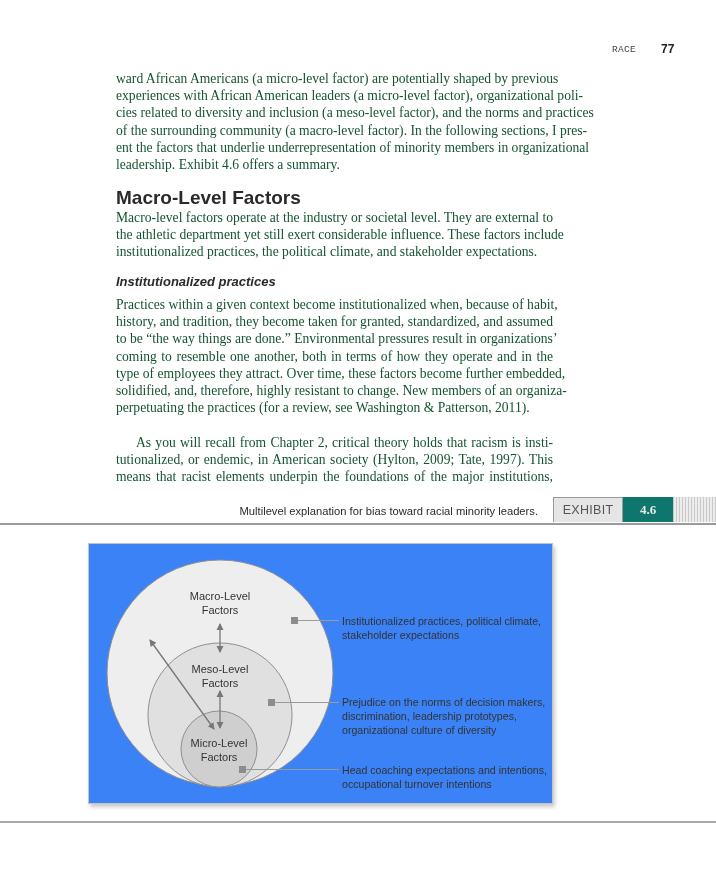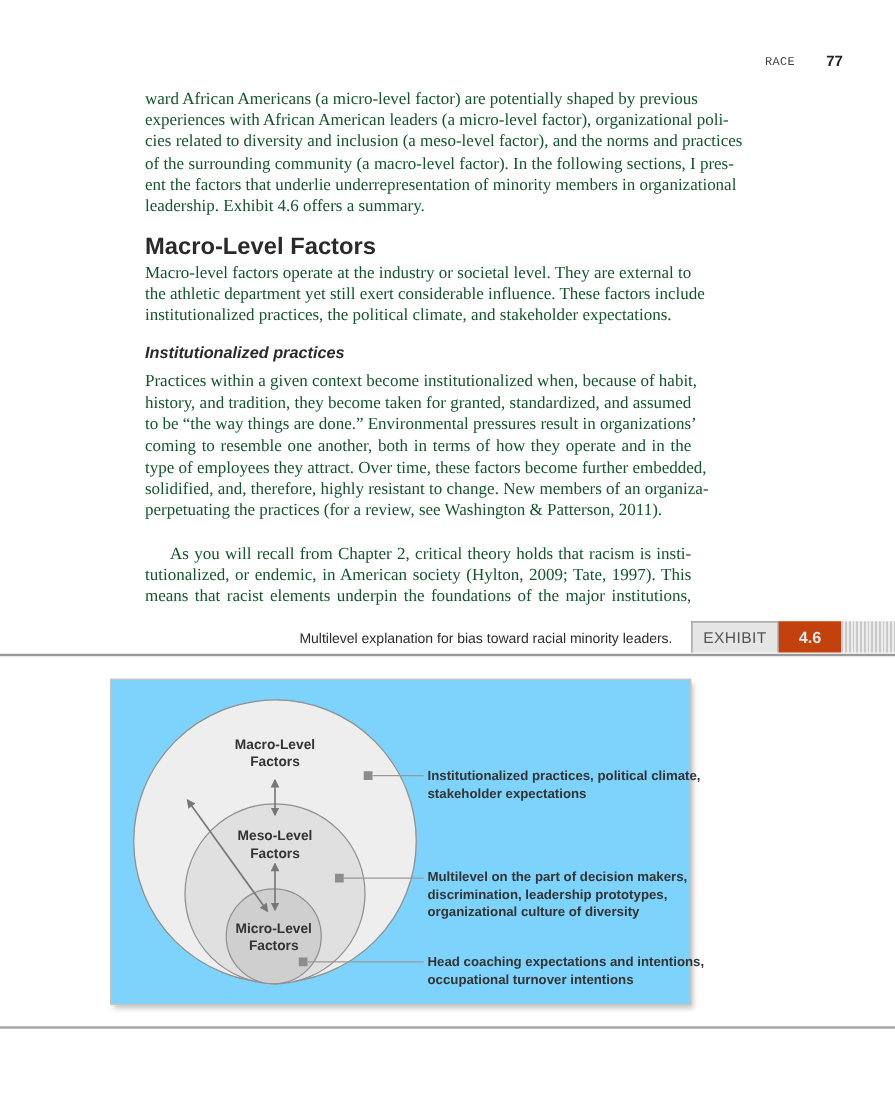--- a/index.html
+++ b/index.html
@@ -42,35 +42,34 @@
     position: absolute; right: 178px; top: 8px;
     font-family: "Liberation Sans", sans-serif; font-size: 11.2px; color: #2a2a2a; white-space: nowrap;
   }
   .exhibit-label-box {
     position: absolute; left: 553px; top: 0; width: 70px; height: 25px;
     border: 1px solid #9a9a9a; border-bottom: none; background: #e5e5e5; box-sizing: border-box;
     font-family: "Liberation Sans", sans-serif; font-size: 12.5px; color: #555; letter-spacing: 0.3px;
     display: flex; align-items: center; justify-content: center;
   }
   .exhibit-num-box {
-    position: absolute; left: 623px; top: 0; width: 50px; height: 25px; background: #c2410c;
-    font-family: Liberation Sans, sans-serif; font-size: 13px; font-weight: bold; color: #e8e8e8;
+    position: absolute; left: 623px; top: 0; width: 50px; height: 25px; background: #0f766e;
+    font-family: Liberation Serif, serif; font-size: 13px; font-weight: bold; color: #e8e8e8;
     display: flex; align-items: center; justify-content: center;
   }
   .exhibit-stripes {
     position: absolute; left: 673px; top: 0; width: 43px; height: 25px;
     background: repeating-linear-gradient(90deg, #c9c9c9 0px, #c9c9c9 1.5px, #ececec 1.5px, #ececec 3px);
   }
 
   
   .figure-box {
     position: absolute; left: 88px; top: 543px; width: 465px; height: 261px;
-    border: 1px solid #c4c4c4; background: #7dd3fc; box-sizing: border-box;
+    border: 1px solid #c4c4c4; background: #3b82f6; box-sizing: border-box;
     box-shadow: 2px 3px 4px rgba(0,0,0,0.22);
-    font-weight: bold;
   }
   .figure-svg { position: absolute; left: 0; top: 0; }
   .fig-label {
     position: absolute; font-family: "Liberation Sans", sans-serif; font-size: 11px; line-height: 14px;
     color: #333; text-align: center; white-space: nowrap;
   }
   .fig-desc {
     position: absolute; font-family: "Liberation Sans", sans-serif; font-size: 10.6px; line-height: 14px;
     color: #333; white-space: nowrap;
   }
@@ -175,21 +174,21 @@
   <div class="fig-label" style="left:95px; top:192px; width:70px;">
     <div>Micro-Level</div>
     <div>Factors</div>
   </div>
 
   <div class="fig-desc" style="left:253px; top:70px;">
     <div>Institutionalized practices, political climate,</div>
     <div>stakeholder expectations</div>
   </div>
   <div class="fig-desc" style="left:253px; top:151px;">
-    <div>Multilevel on the part of decision makers,</div>
+    <div>Prejudice on the norms of decision makers,</div>
     <div>discrimination, leadership prototypes,</div>
     <div>organizational culture of diversity</div>
   </div>
   <div class="fig-desc" style="left:253px; top:219px;">
     <div>Head coaching expectations and intentions,</div>
     <div>occupational turnover intentions</div>
   </div>
 </div>
 
 <div class="bottom-rule"></div>

